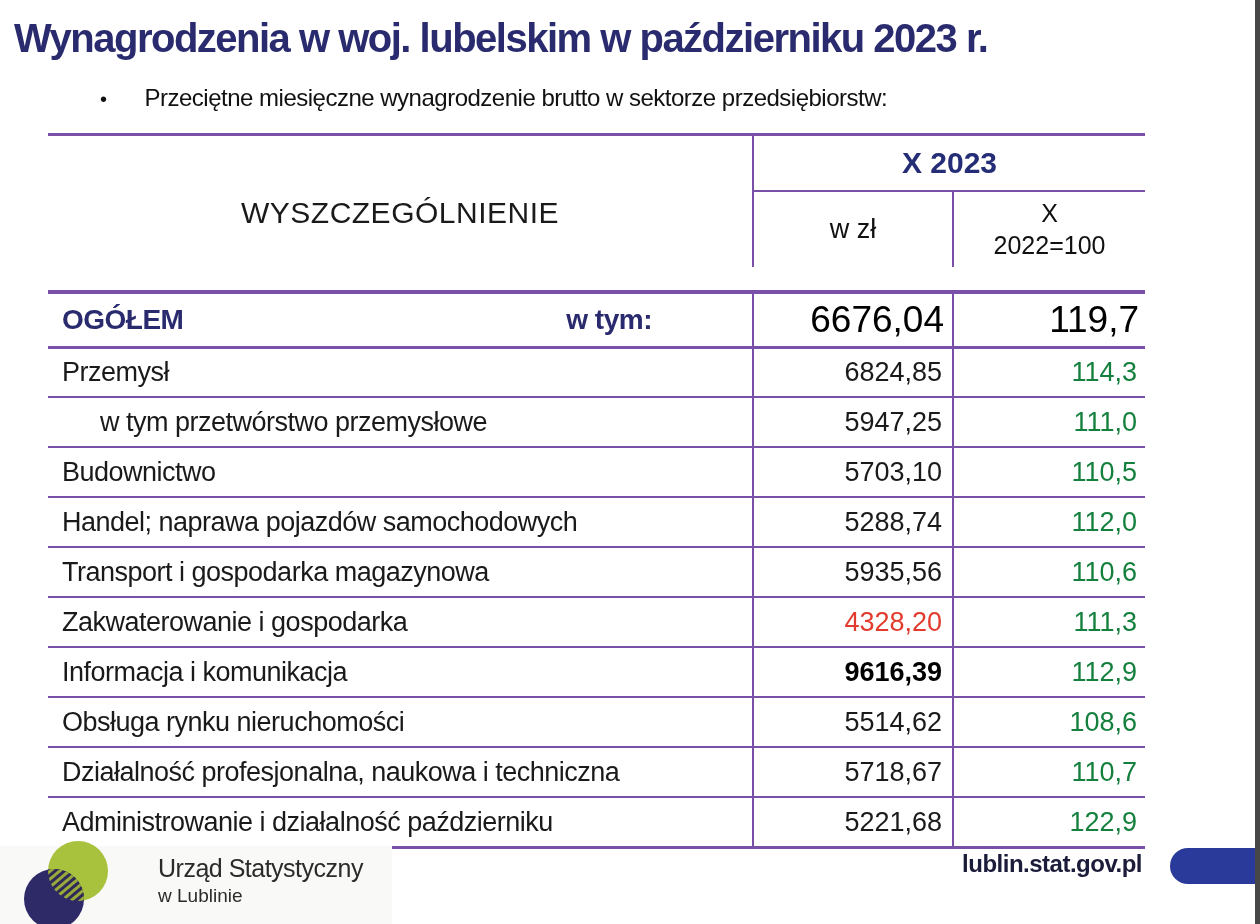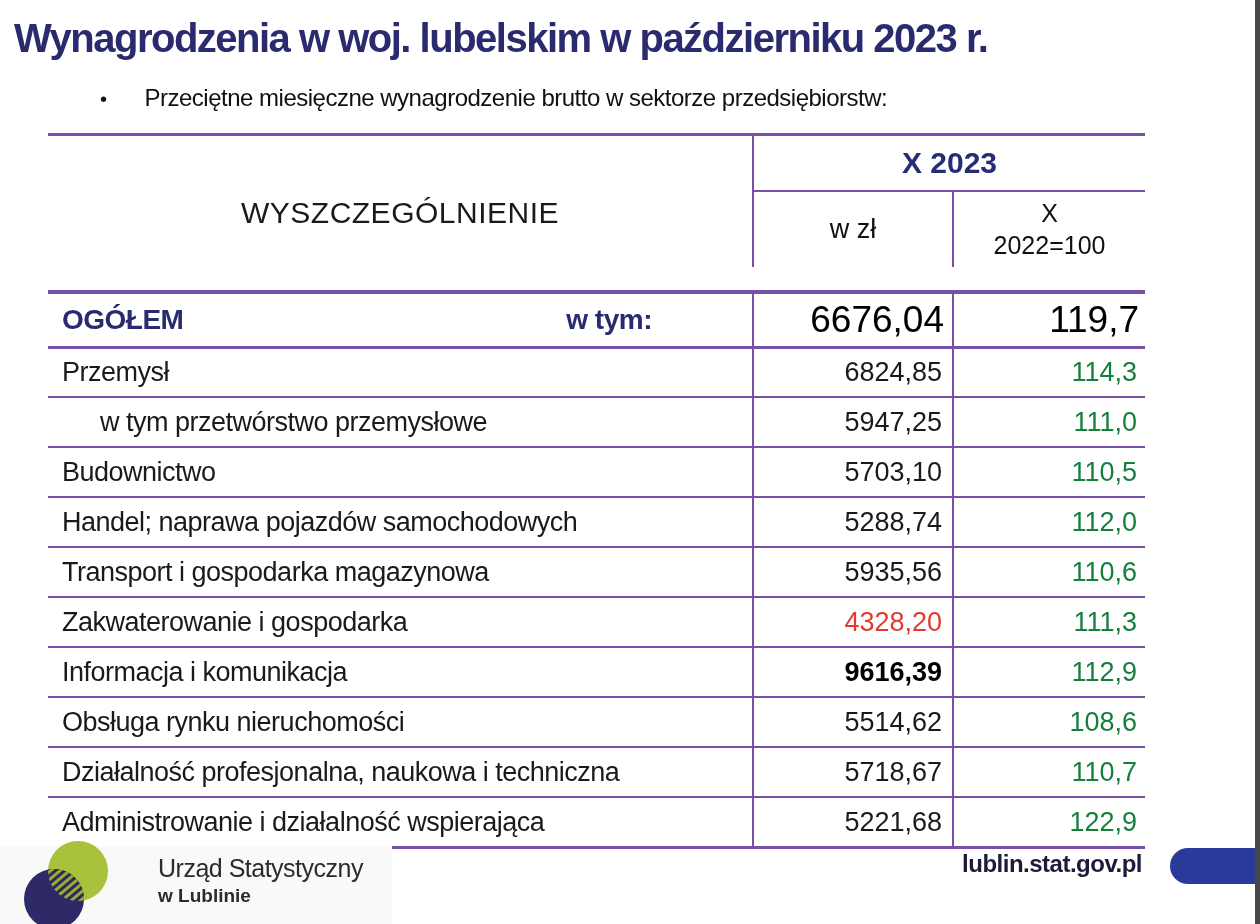--- a/index.html
+++ b/index.html
@@ -83,21 +83,21 @@
   .val-bold { font-weight:bold; color:#000; }
 
   
   .logo-box {
     position:absolute; left:0; top:846px; width:392px; height:78px;
     background:#f9f9f8; display:flex; align-items:flex-start;
   }
   .logo-mark { position:absolute; left:8px; top:-8px; }
   .logo-text { position:absolute; left:158px; top:8px; }
   .logo-line1 { font-size:25px; color:#2b2b2b; letter-spacing:-0.5px; }
-  .logo-line2 { font-size:19px; color:#2b2b2b; margin-top:2px;font-weight:bold; }
+  .logo-line2 { font-size:19px; color:#2b2b2b; margin-top:2px; }
   .site-link {
     position:absolute; right:118px; top:850px;
     font-size:24px; font-weight:bold; color:#1b1b3a; letter-spacing:-0.5px;
   }
   .blue-tab {
     position:absolute; right:5px; top:848px; width:85px; height:36px;
     background:#2a3a9b; border-radius:18px 0 0 18px;
   }
 </style>
 </head>
@@ -184,21 +184,21 @@
     <div class="td-idx">108,6</div>
   </div>
 
   <div class="trow">
     <div class="td-label">Działalność profesjonalna, naukowa i techniczna</div>
     <div class="td-wzl">5718,67</div>
     <div class="td-idx">110,7</div>
   </div>
 
   <div class="trow">
-    <div class="td-label">Administrowanie i działalność wspierająca</div>
+    <div class="td-label">Administrowanie i działalność październiku</div>
     <div class="td-wzl">5221,68</div>
     <div class="td-idx">122,9</div>
   </div>
 </div>
 
 <div class="logo-box">
   <svg class="logo-mark" width="150" height="96" viewBox="0 0 150 96">
     <defs>
       <clipPath id="greenClip">
           <circle cx="70" cy="33" r="30"></circle>

